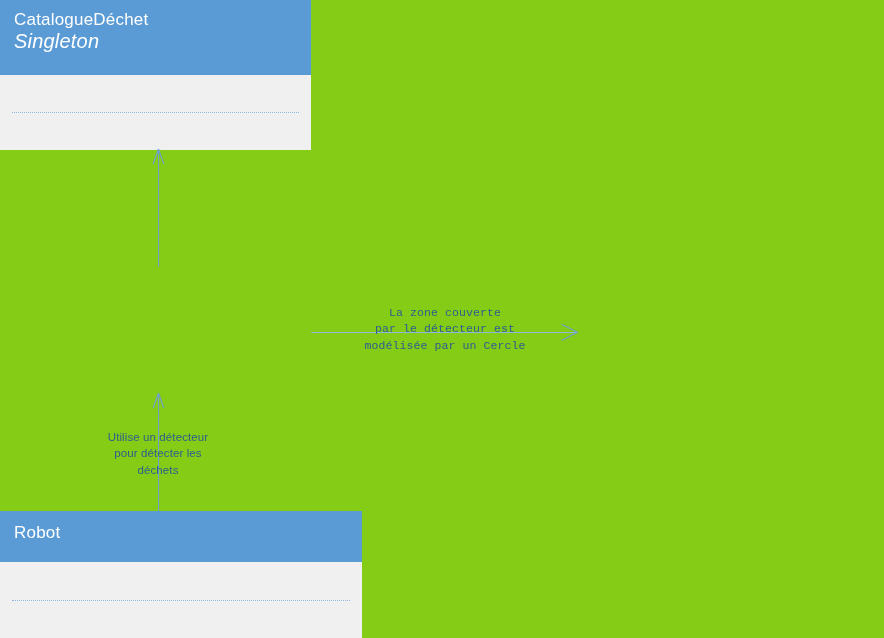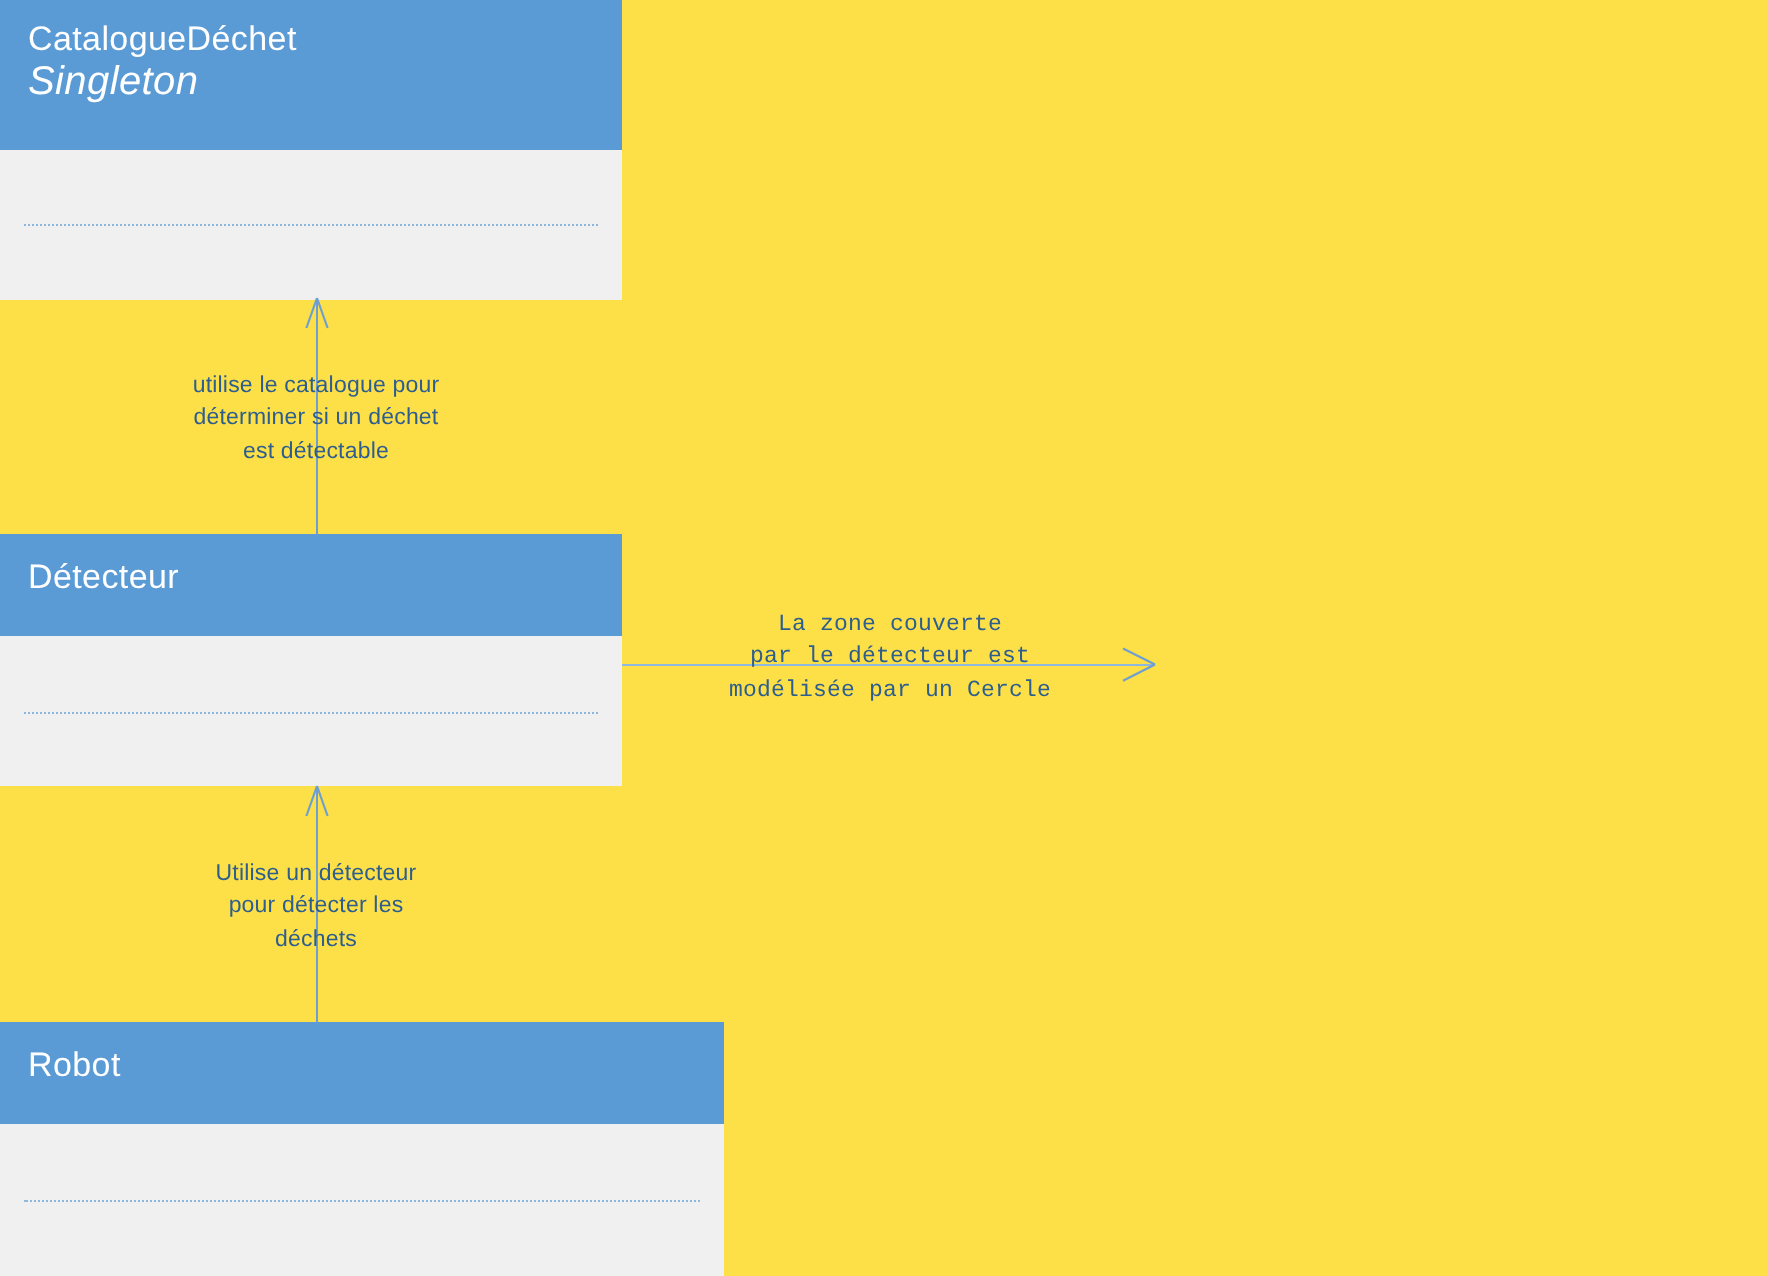--- a/index.html
+++ b/index.html
@@ -8,21 +8,21 @@
     padding: 0;
     background: #ffffff;
   }
   body {
     font-family: "Liberation Sans", sans-serif;
   }
   #canvas {
     position: relative;
     width: 884px;
     height: 638px;
-    background: #fde047;
+    background: #84cc16;
     overflow: hidden;
   }
 
   
   .uml-class {
     position: absolute;
     box-sizing: border-box;
     background: #f0f0f0;
     overflow: hidden;
   }
@@ -105,53 +105,40 @@
       <span class="uml-name">CatalogueDéchet</span>
       <span class="uml-stereotype">Singleton</span>
     </div>
     <div class="uml-body" style="height:75px;">
       <div class="uml-compartment" style="height:37px;"></div>
       <div class="uml-sep" style="top:37px;"></div>
       <div class="uml-compartment" style="height:38px;"></div>
     </div>
   </div>
 
-  <div class="uml-class" style="left:0px; top:267px; width:311px; height:126px;">
-    <div class="uml-header" style="height:51px; padding-top:12px;">
-      <span class="uml-name">Détecteur</span>
-    </div>
-    <div class="uml-body" style="height:75px;">
-      <div class="uml-compartment" style="height:38px;"></div>
-      <div class="uml-sep" style="top:38px;"></div>
-      <div class="uml-compartment" style="height:37px;"></div>
-    </div>
-  </div>
 
 
   <div class="uml-class" style="left:0px; top:511px; width:362px; height:127px;">
     <div class="uml-header" style="height:51px; padding-top:12px;">
       <span class="uml-name">Robot</span>
     </div>
     <div class="uml-body" style="height:76px;">
       <div class="uml-compartment" style="height:38px;"></div>
       <div class="uml-sep" style="top:38px;"></div>
       <div class="uml-compartment" style="height:38px;"></div>
     </div>
   </div>
 
   <div class="conn-line-v" style="left:158px; top:150px; height:117px;"></div>
   <div class="arrow-head" style="left:150px; top:148px; width:17px; height:18px;">
     <svg width="17" height="18" viewBox="0 0 17 18">
       <path d="M8.5 1 L3.2 16" stroke="#6f9fd0" stroke-width="1.1" fill="none"></path>
       <path d="M8.5 1 L13.8 16" stroke="#6f9fd0" stroke-width="1.1" fill="none"></path>
     </svg>
   </div>
-  <div class="conn-label" style="left:61px; top:185px; width:194px;">utilise le catalogue pour
-déterminer si un déchet
-est détectable</div>
 
   <div class="conn-line-h" style="left:311px; top:332px; width:266px;"></div>
   <div class="arrow-head" style="left:560px; top:323px; width:19px; height:19px;">
     <svg width="19" height="19" viewBox="0 0 19 19">
       <path d="M1.5 1.2 L17.5 9.3" stroke="#6f9fd0" stroke-width="1.1" fill="none"></path>
       <path d="M1.5 17.4 L17.5 9.3" stroke="#6f9fd0" stroke-width="1.1" fill="none"></path>
     </svg>
   </div>
   <div class="conn-label" style="left:355px; top:305px; width:180px;font-family:Liberation Mono, monospace;">La zone couverte
 par le détecteur est

